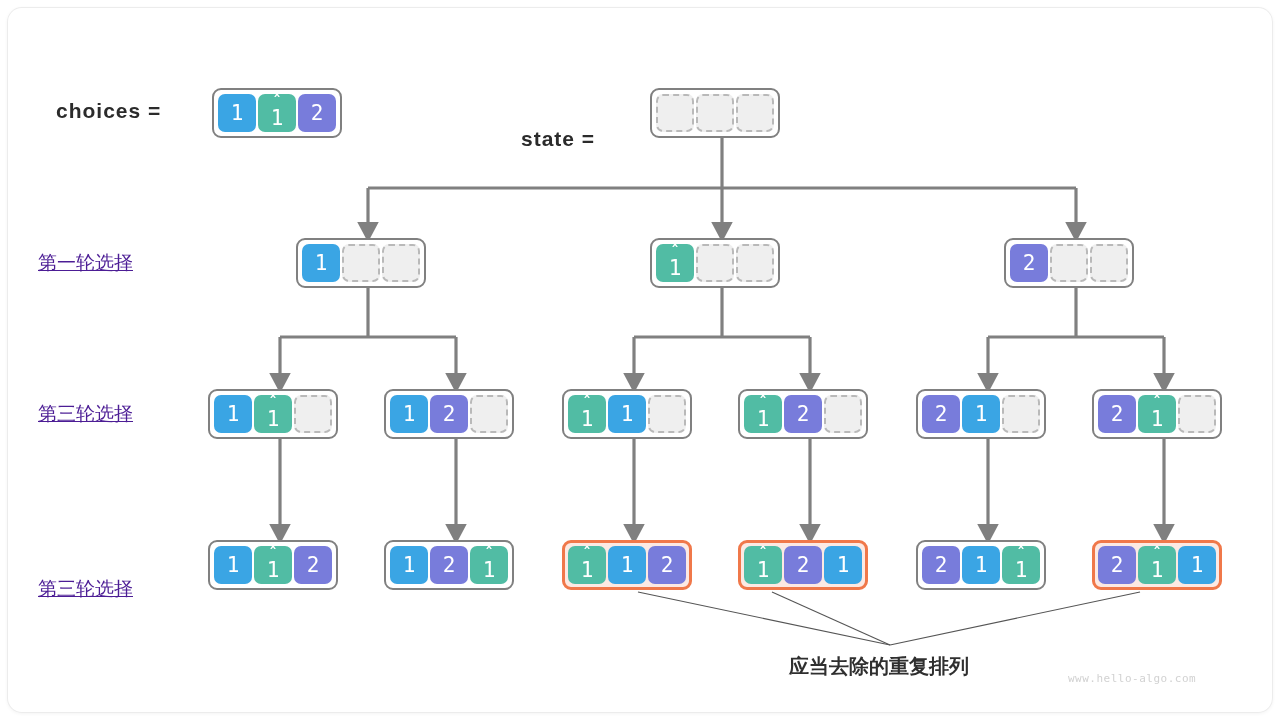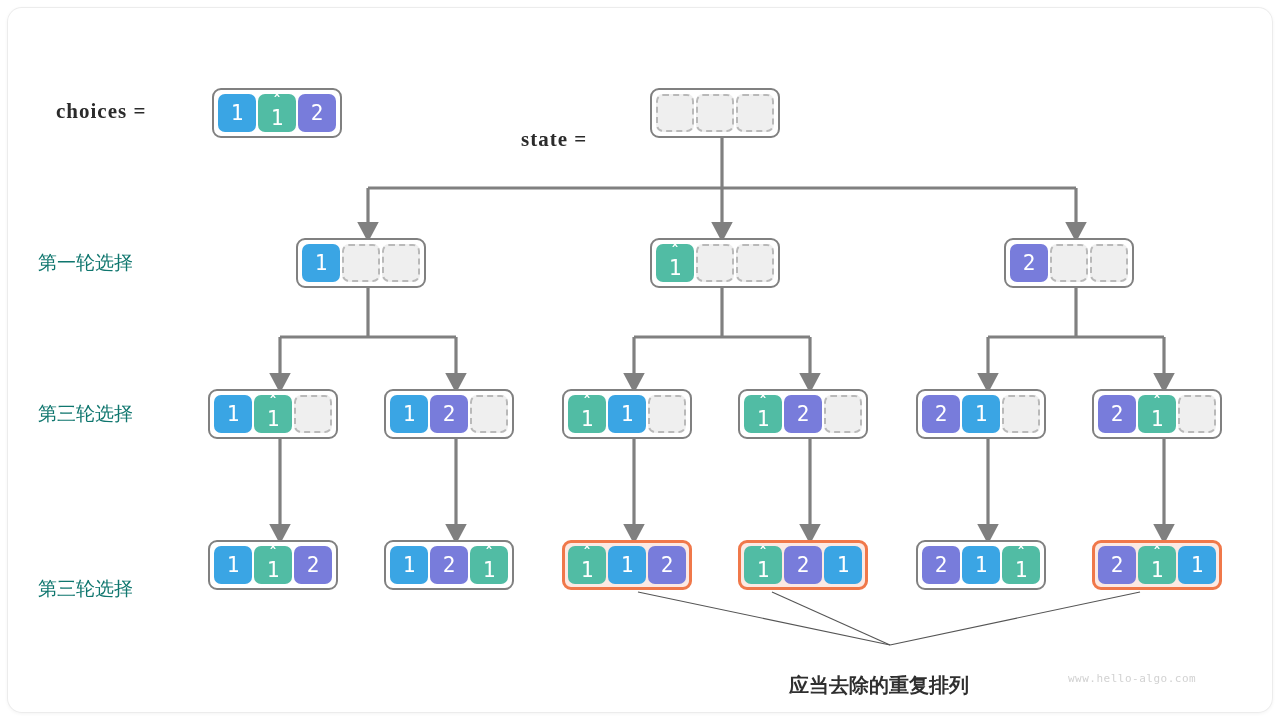--- a/index.html
+++ b/index.html
@@ -15,28 +15,28 @@
   #card{
     position:absolute;left:8px;top:8px;width:1264px;height:704px;
     background:#ffffff;border-radius:14px;
     box-shadow:0 0 0 1px #ececec, 0 1px 4px rgba(0,0,0,0.07);
   }
   #svg-layer{position:absolute;left:0;top:0;width:1280px;height:720px;pointer-events:none;}
 
   
   .mono-label{
     position:absolute;
-    font-family:Liberation Serif, serif;
+    font-family:Liberation Sans, sans-serif;
     font-weight:bold;font-size:21px;color:#2b2b2b;
     white-space:nowrap;letter-spacing:1px;
   }
   .row-label{
     position:absolute;
     font-family:"DejaVu Sans","Liberation Sans",sans-serif;
-    font-size:19px;color:#0f766e;white-space:nowrap;
+    font-size:19px;color:#4c1d95;white-space:nowrap;text-decoration:underline;
   }
   .note-label{
     position:absolute;
     font-family:"DejaVu Sans","Liberation Sans",sans-serif;
     font-weight:bold;font-size:20px;color:#2f2f2f;white-space:nowrap;
   }
   .watermark{
     position:absolute;
     font-family:"DejaVu Sans Mono","Liberation Mono",monospace;
     font-size:11px;color:#d2d2d2;white-space:nowrap;letter-spacing:0.5px;
@@ -297,16 +297,16 @@
       </div>
       <div class="cell teal hatted">
         <span class="hat">ˆ</span>
         <span class="num">1</span>
       </div>
       <div class="cell blue">
         <span class="num">1</span>
       </div>
     </div>
 
-  <div class="note-label" style="left:789px;top:653px;margin-top:19px;">应当去除的重复排列</div>
+  <div class="note-label" style="left:789px;top:653px;">应当去除的重复排列</div>
 
   <div class="watermark" style="left:1068px;top:672px;">www.hello-algo.com</div>
 </div>
 
 </body></html>

